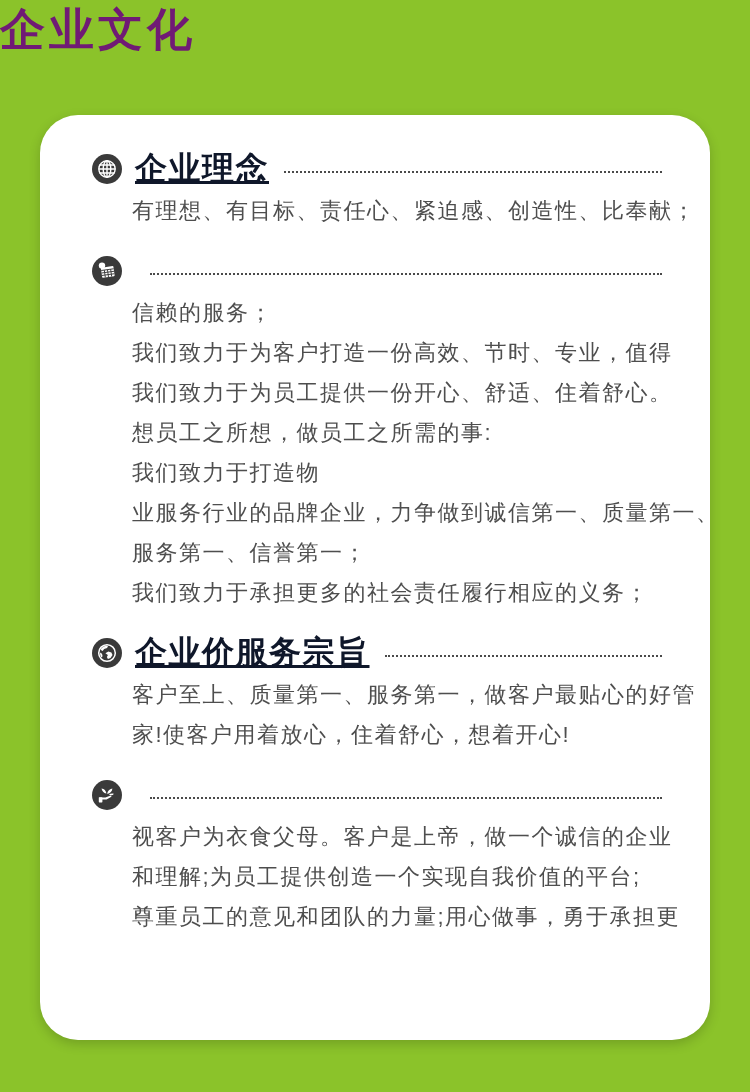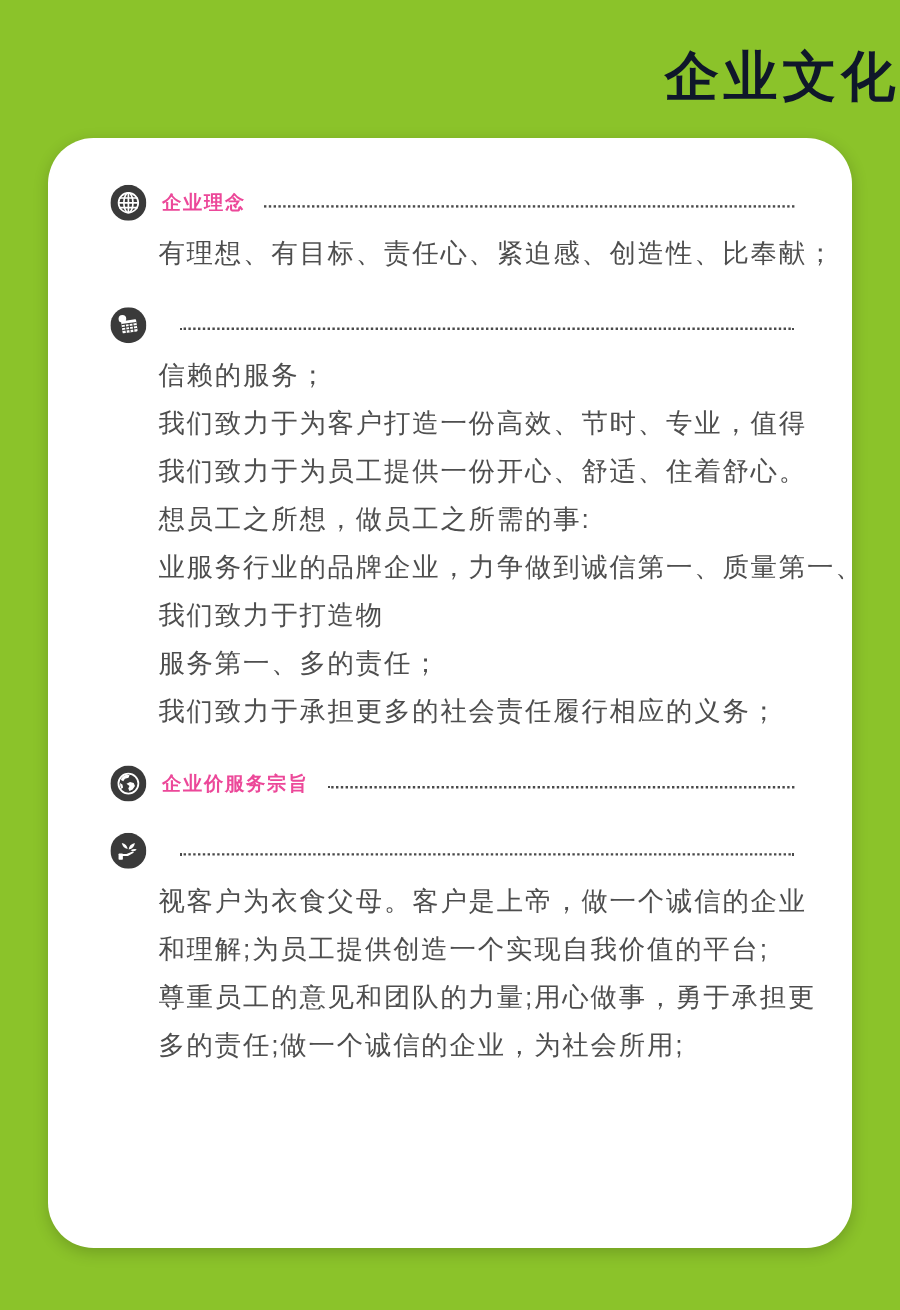--- a/index.html
+++ b/index.html
@@ -5,25 +5,24 @@
   html, body { margin: 0; padding: 0; }
   body {
     width: 750px;
     height: 1092px;
     position: relative;
     overflow: hidden;
     background: #8bc32a;
     font-family: "Liberation Sans", "DejaVu Sans", sans-serif;
   }
   .page-title {
-    padding-top: 34px;
-    text-align: right;
+    text-align: left;
     font-size: 45px;
     font-weight: 700;
-    color: #0f172a;
+    color: #701a75;
     letter-spacing: 4px;
   }
   .card {
     position: absolute;
     left: 40px;
     top: 115px;
     width: 670px;
     height: 925px;
     background: #ffffff;
     border-radius: 38px;
@@ -37,25 +36,26 @@
     height: 32px;
   }
   .section + .section .sec-head { margin-top: 24px; }
   .sec-icon {
     width: 30px;
     height: 30px;
     flex: 0 0 30px;
     margin-right: 13px;
   }
   .sec-title {
-    font-size: 16px;
+    font-size: 32px;
     font-weight: 700;
-    color: #ec4899;
+    color: #0f172a;
     letter-spacing: 1.5px;
     white-space: nowrap;
+    text-decoration: underline;
   }
   .dotline {
     flex: 1;
     height: 0;
     border-bottom: 2px dotted #4a4a4a;
     margin-left: 15px;
     margin-top: 6px;
   }
   .sec-body {
     margin-left: 40px;
@@ -108,54 +108,57 @@
           </g>
         </g>
       </svg>
       <span class="dotline"></span>
     </div>
     <div class="sec-body">
       <div class="body-line">信赖的服务；</div>
       <div class="body-line">我们致力于为客户打造一份高效、节时、专业，值得</div>
       <div class="body-line">我们致力于为员工提供一份开心、舒适、住着舒心。</div>
       <div class="body-line">想员工之所想，做员工之所需的事:</div>
+      <div class="body-line">我们致力于打造物</div>
       <div class="body-line">业服务行业的品牌企业，力争做到诚信第一、质量第一、</div>
-      <div class="body-line">我们致力于打造物</div>
-      <div class="body-line">服务第一、多的责任；</div>
+      <div class="body-line">服务第一、信誉第一；</div>
       <div class="body-line">我们致力于承担更多的社会责任履行相应的义务；</div>
     </div>
   </div>
 
   <div class="section">
     <div class="sec-head">
       <svg class="sec-icon" viewBox="0 0 30 30">
         <circle cx="15" cy="15" r="15" fill="#3a3a3a"></circle>
         <circle cx="15" cy="15" r="8.3" fill="none" stroke="#ffffff" stroke-width="1.5"></circle>
         <path fill="#ffffff" d="M9.2 10.6 q2.8-3.8 6.8-2.6 l-0.9 2.1 -3 0.9 -1.4 2 -1.9-1 z"></path>
         <path fill="#ffffff" d="M13.4 15.2 l3-1.6 3 0.9 1.1 2.5 -2 3 -2.6 1.1 -1-2.1 1-2 z"></path>
         <path fill="#ffffff" d="M8 14.5 l2 1.3 0.6 2.4 -1.4 1.2 q-1.3-2.3-1.2-4.9 z"></path>
       </svg>
       <span class="sec-title">企业价服务宗旨</span>
       <span class="dotline"></span>
+    </div>
+    <div class="sec-body">
+      <div class="body-line">客户至上、质量第一、服务第一，做客户最贴心的好管</div>
+      <div class="body-line">家!使客户用着放心，住着舒心，想着开心!</div>
     </div>
   </div>
 
   <div class="section">
     <div class="sec-head">
       <svg class="sec-icon" viewBox="0 0 30 30">
         <circle cx="15" cy="15" r="15" fill="#3a3a3a"></circle>
         <path fill="#ffffff" d="M15.2 14 q0.3-4.2 5.2-5.4 q-0.4 4.4-5.2 5.4 z"></path>
         <path fill="#ffffff" d="M14.4 13.6 q-4.2-1.2-4.9-5.2 q4.3 0.6 4.9 5.2 z"></path>
         <path fill="#ffffff" d="M16.8 14.6 q2.6-1.8 5.1-0.9 q-1.6 2.8-5.1 0.9 z"></path>
         <path fill="#ffffff" d="M7.2 17.6 h6.2 l4.6-1.9 q1.6-0.4 1.4 1 l-4.8 2.7 h-7.4 z"></path>
         <rect x="6.8" y="17.2" width="3.6" height="5.2" rx="0.6" fill="#ffffff"></rect>
       </svg>
       <span class="dotline"></span>
     </div>
     <div class="sec-body">
       <div class="body-line">视客户为衣食父母。客户是上帝，做一个诚信的企业</div>
       <div class="body-line">和理解;为员工提供创造一个实现自我价值的平台;</div>
       <div class="body-line">尊重员工的意见和团队的力量;用心做事，勇于承担更</div>
-      <div class="body-line">多的责任;做一个诚信的企业，为社会所用;</div>
     </div>
   </div>
 
 </div>
 
 </body></html>

